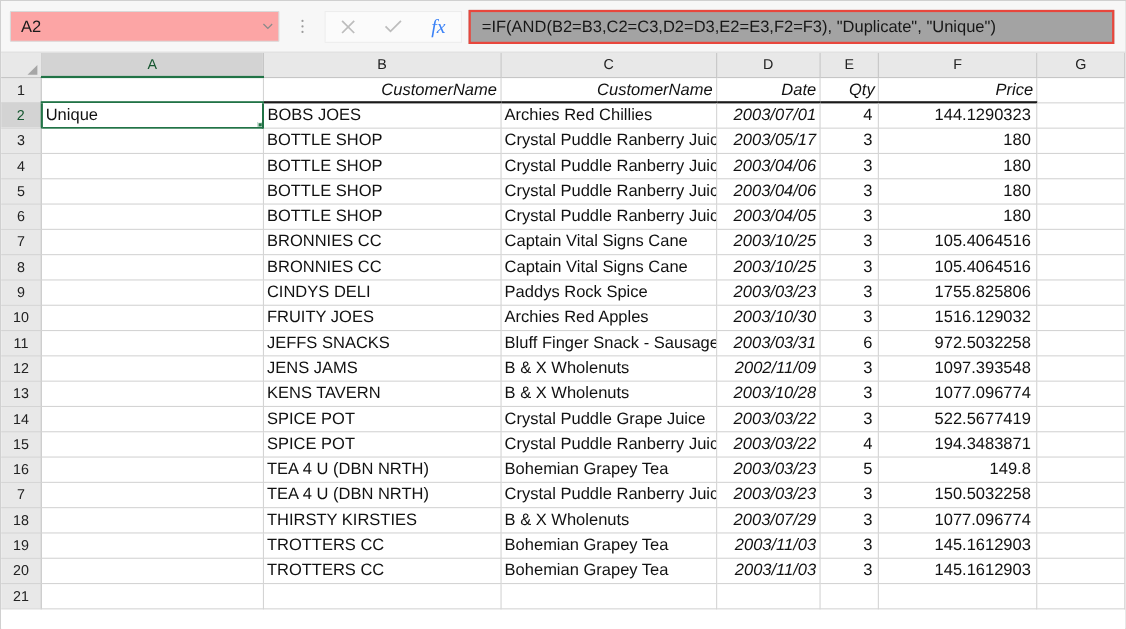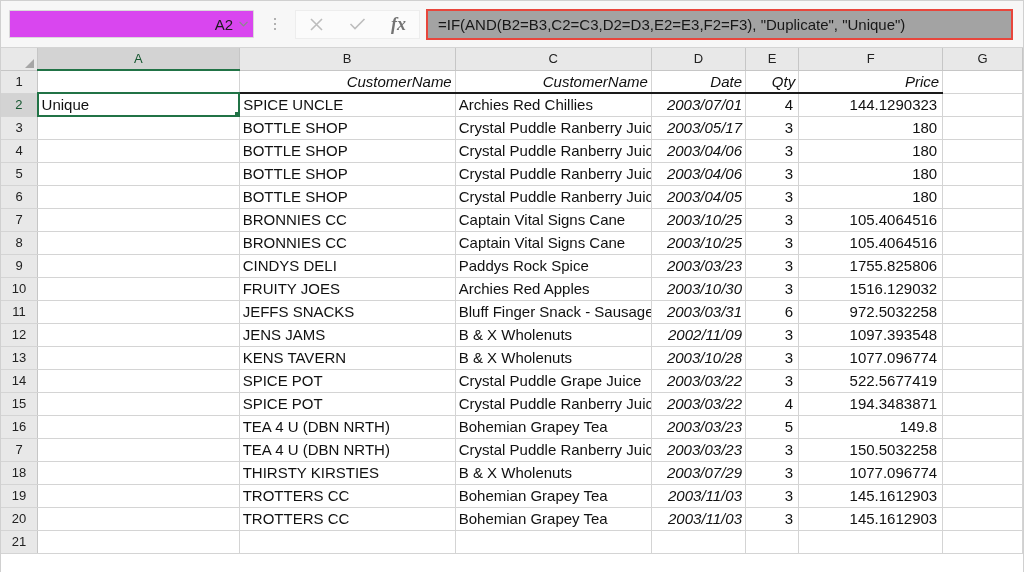--- a/index.html
+++ b/index.html
@@ -30,28 +30,27 @@
     background: #f7f7f7;
     border-bottom: 1px solid #d4d4d4;
     display: flex;
     align-items: center;
     box-sizing: border-box;
   }
   .name-box {
     margin-left: 8px;
     width: 245px;
     height: 28px;
-    background: #d946ef;
+    background: #fca5a5;
     border: 1px solid #d9d9d9;
     border-radius: 1px;
     display: flex;
     align-items: center;
     box-sizing: border-box;
     position: relative;
-    text-align: right;
   }
   .name-box-text {
     font-size: 15px;
     color: #1b1b1b;
     padding-left: 9px;
     flex: 1;
     white-space: nowrap;
     overflow: hidden;
   }
   .name-box-arrow {
@@ -96,22 +95,22 @@
     display: flex;
     align-items: center;
     justify-content: center;
     color: #b9b9b9;
   }
   .fx-btn svg { display: block; }
   .fx-btn.fx-italic {
     font-family: "Liberation Serif", serif;
     font-style: italic;
     font-size: 18px;
-    color: #737373;
-    font-weight: 700;
+    color: #3b82f6;
+    font-weight: 400;
   }
 
   .formula-input {
     margin-left: 6px;
     margin-right: 10px;
     flex: 1;
     height: 31px;
     background: #a3a3a3;
     border: 2px solid #e8463c;
     box-sizing: border-box;
@@ -340,21 +339,21 @@
           </td>
         </tr>
 
       <tr>
             <td class="rowhead selected-row">2</td>
             <td class="cell selected">
               <span class="v">Unique</span>
               <span class="fill-handle"></span>
             </td>
             <td class="cell">
-              <span class="v">SPICE UNCLE</span>
+              <span class="v">BOBS JOES</span>
             </td>
             <td class="cell">
               <span class="v">Archies Red Chillies</span>
             </td>
             <td class="cell center">
               <span class="v">2003/07/01</span>
             </td>
             <td class="cell right">
               <span class="v">4</span>
             </td>

